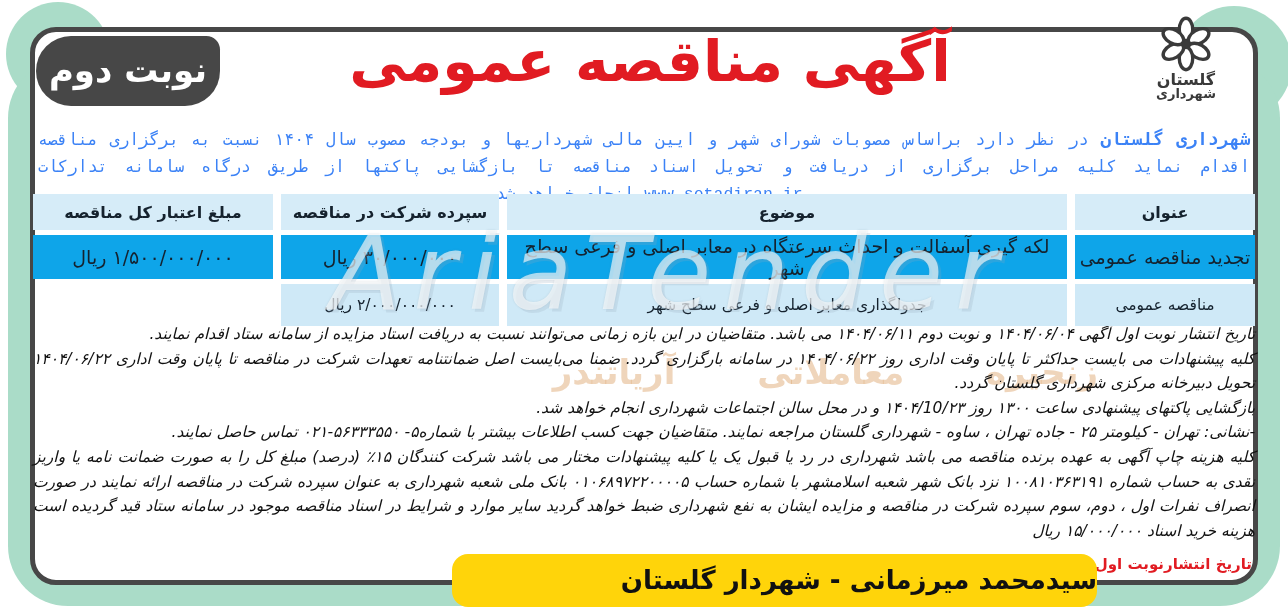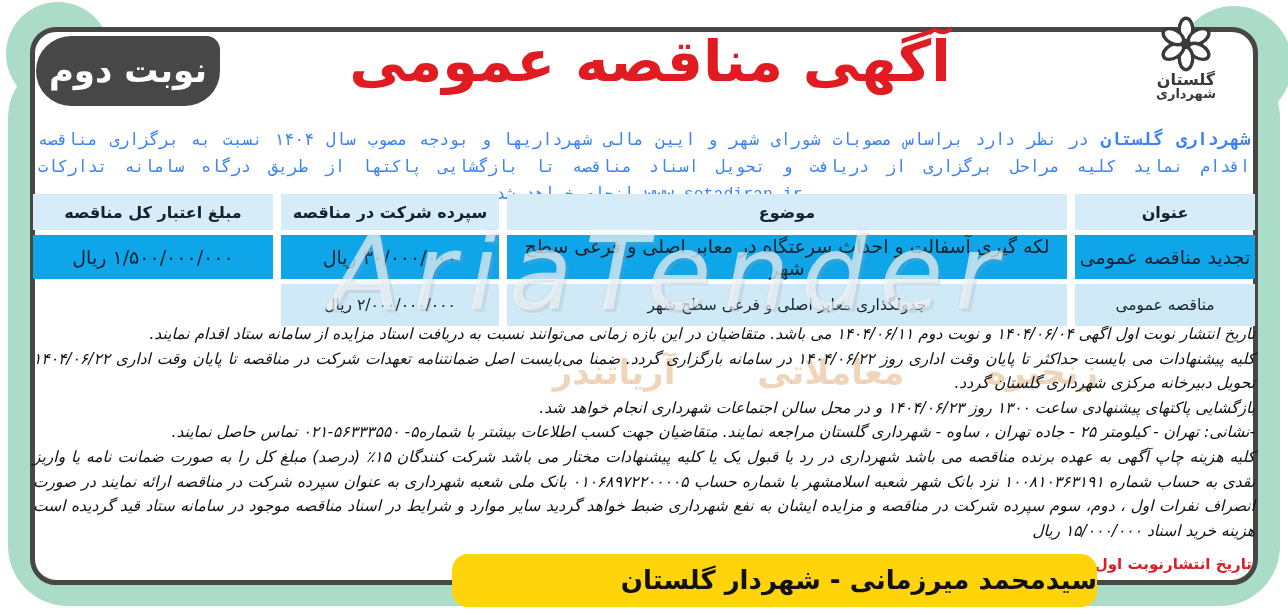--- a/index.html
+++ b/index.html
@@ -102,21 +102,21 @@
       <div class="cell row1">۱/۵۰۰/۰۰۰/۰۰۰ ریال</div>
 
       <div class="cell row2">مناقصه عمومی</div>
       <div class="cell row2">جدولگذاری معابر اصلی و فرعی سطح شهر</div>
       <div class="cell row2">۲/۰۰۰/۰۰۰/۰۰۰ ریال</div>
     </div>
 
     <div class="paragraphs">
       <p>تاریخ انتشار نوبت اول آگهی ۱۴۰۴/۰۶/۰۴ و نوبت دوم ۱۴۰۴/۰۶/۱۱ می باشد. متقاضیان در این بازه زمانی می‌توانند نسبت به دریافت استاد مزایده از سامانه ستاد اقدام نمایند.</p>
       <p>کلیه پیشنهادات می بایست حداکثر تا پایان وقت اداری روز ۱۴۰۴/۰۶/۲۲ در سامانه بارگزاری گردد. ضمنا می‌بایست اصل ضمانتنامه تعهدات شرکت در مناقصه تا پایان وقت اداری ۱۴۰۴/۰۶/۲۲ تحویل دبیرخانه مرکزی شهرداری گلستان گردد.</p>
-      <p>بازگشایی پاکتهای پیشنهادی ساعت ۱۳۰۰ روز ۱۴۰۴/۰۶/۲۳ و در محل سالن اجتماعات شهرداری انجام خواهد شد.</p>
+      <p>بازگشایی پاکتهای پیشنهادی ساعت ۱۳۰۰ روز ۱۴۰۴/10/۲۳ و در محل سالن اجتماعات شهرداری انجام خواهد شد.</p>
       <p>-نشانی: تهران - کیلومتر ۲۵ - جاده تهران ، ساوه - شهرداری گلستان مراجعه نمایند. متقاضیان جهت کسب اطلاعات بیشتر با شماره۵- ۵۶۳۳۳۵۵۰-۰۲۱ تماس حاصل نمایند.</p>
       <p>کلیه هزینه چاپ آگهی به عهده برنده مناقصه می باشد شهرداری در رد یا قبول یک یا کلیه پیشنهادات مختار می باشد شرکت کنندگان ۱۵٪ (درصد) مبلغ کل را به صورت ضمانت نامه یا واریز نقدی به حساب شماره ۱۰۰۸۱۰۳۶۳۱۹۱ نزد بانک شهر شعبه اسلامشهر با شماره حساب ۰۱۰۶۸۹۷۲۲۰۰۰۰۵ بانک ملی شعبه شهرداری به عنوان سپرده شرکت در مناقصه ارائه نمایند در صورت انصراف نفرات اول ، دوم، سوم سپرده شرکت در مناقصه و مزایده ایشان به نفع شهرداری ضبط خواهد گردید سایر موارد و شرایط در اسناد مناقصه موجود در سامانه ستاد قید گردیده است هزینه خرید اسناد ۱۵/۰۰۰/۰۰۰ ریال</p>
     </div>
 
     <div class="pub-dates">
       <span class="pub-label">تاریخ انتشارنوبت اول:</span>
       <span>۱۴۰۴/۶/۴</span>
       <span class="pub-gap"></span>
       <span class="pub-label">تاریخ انتشار نوبت دوم:</span>
       <span>۱۴۰۴/۶/۱۱</span>

